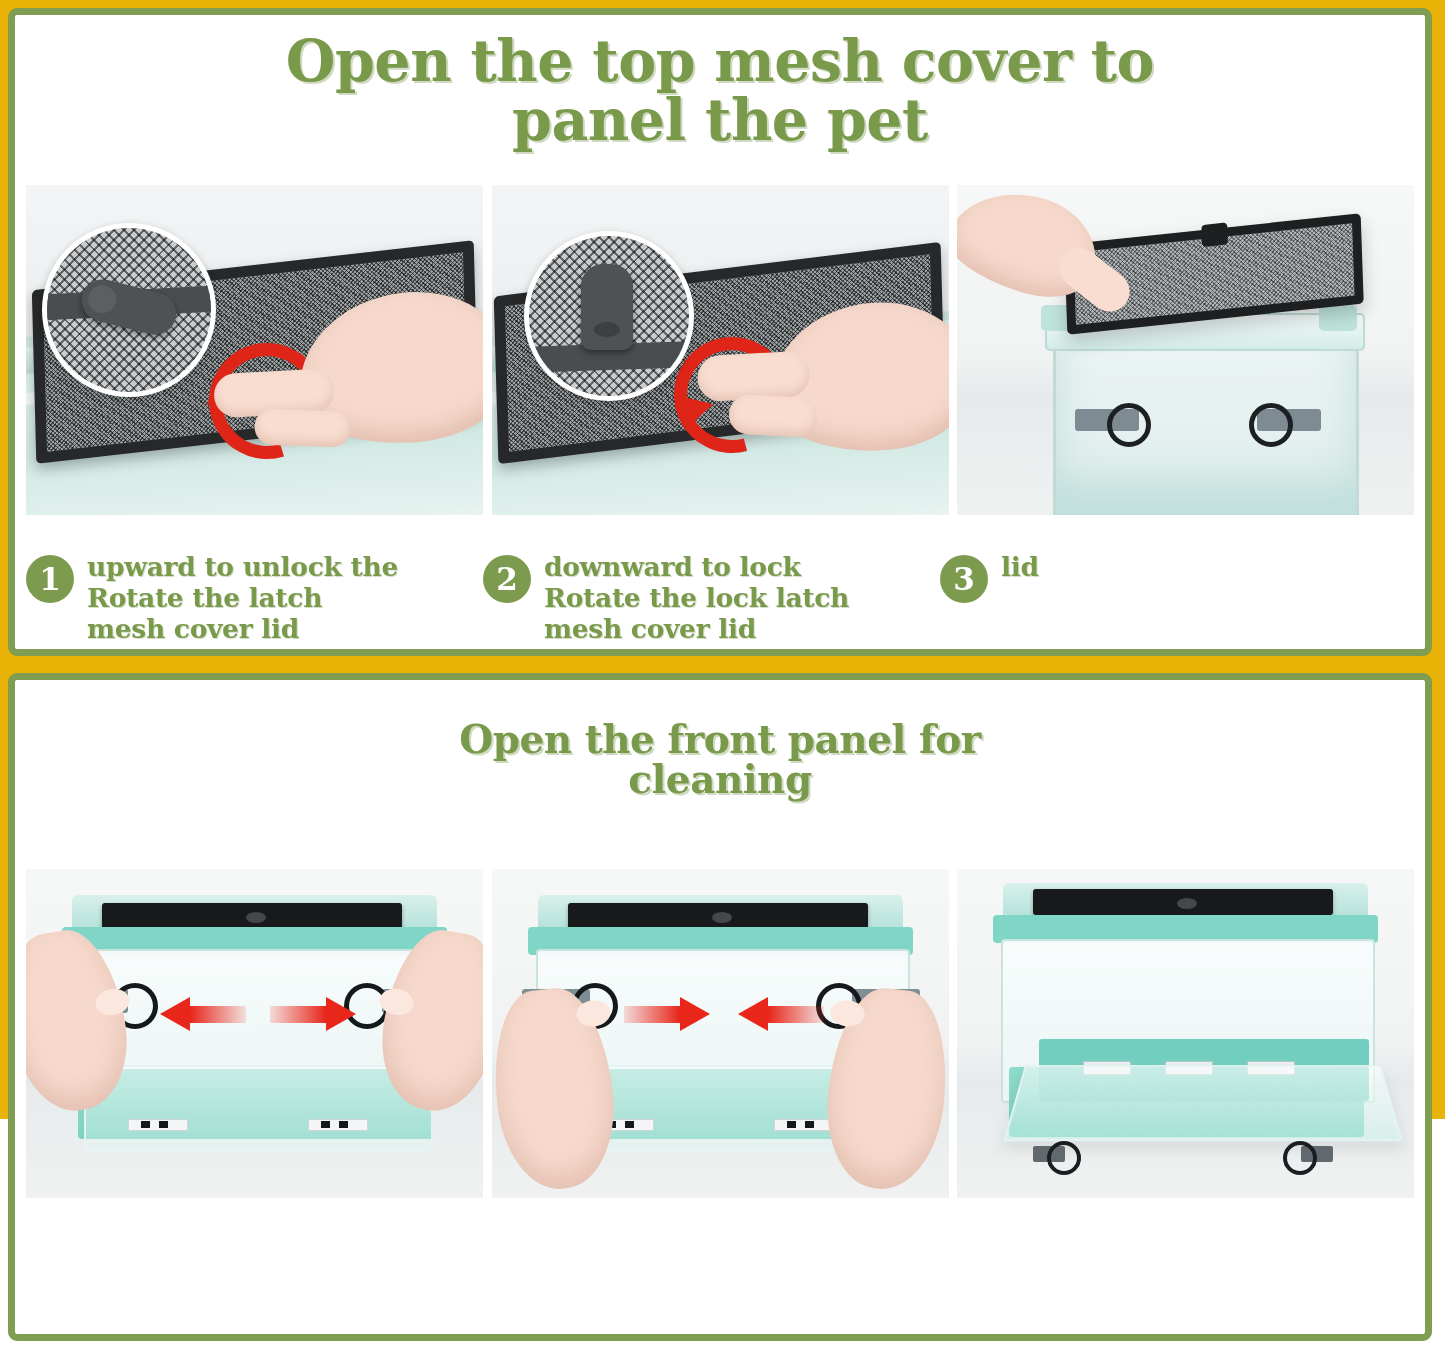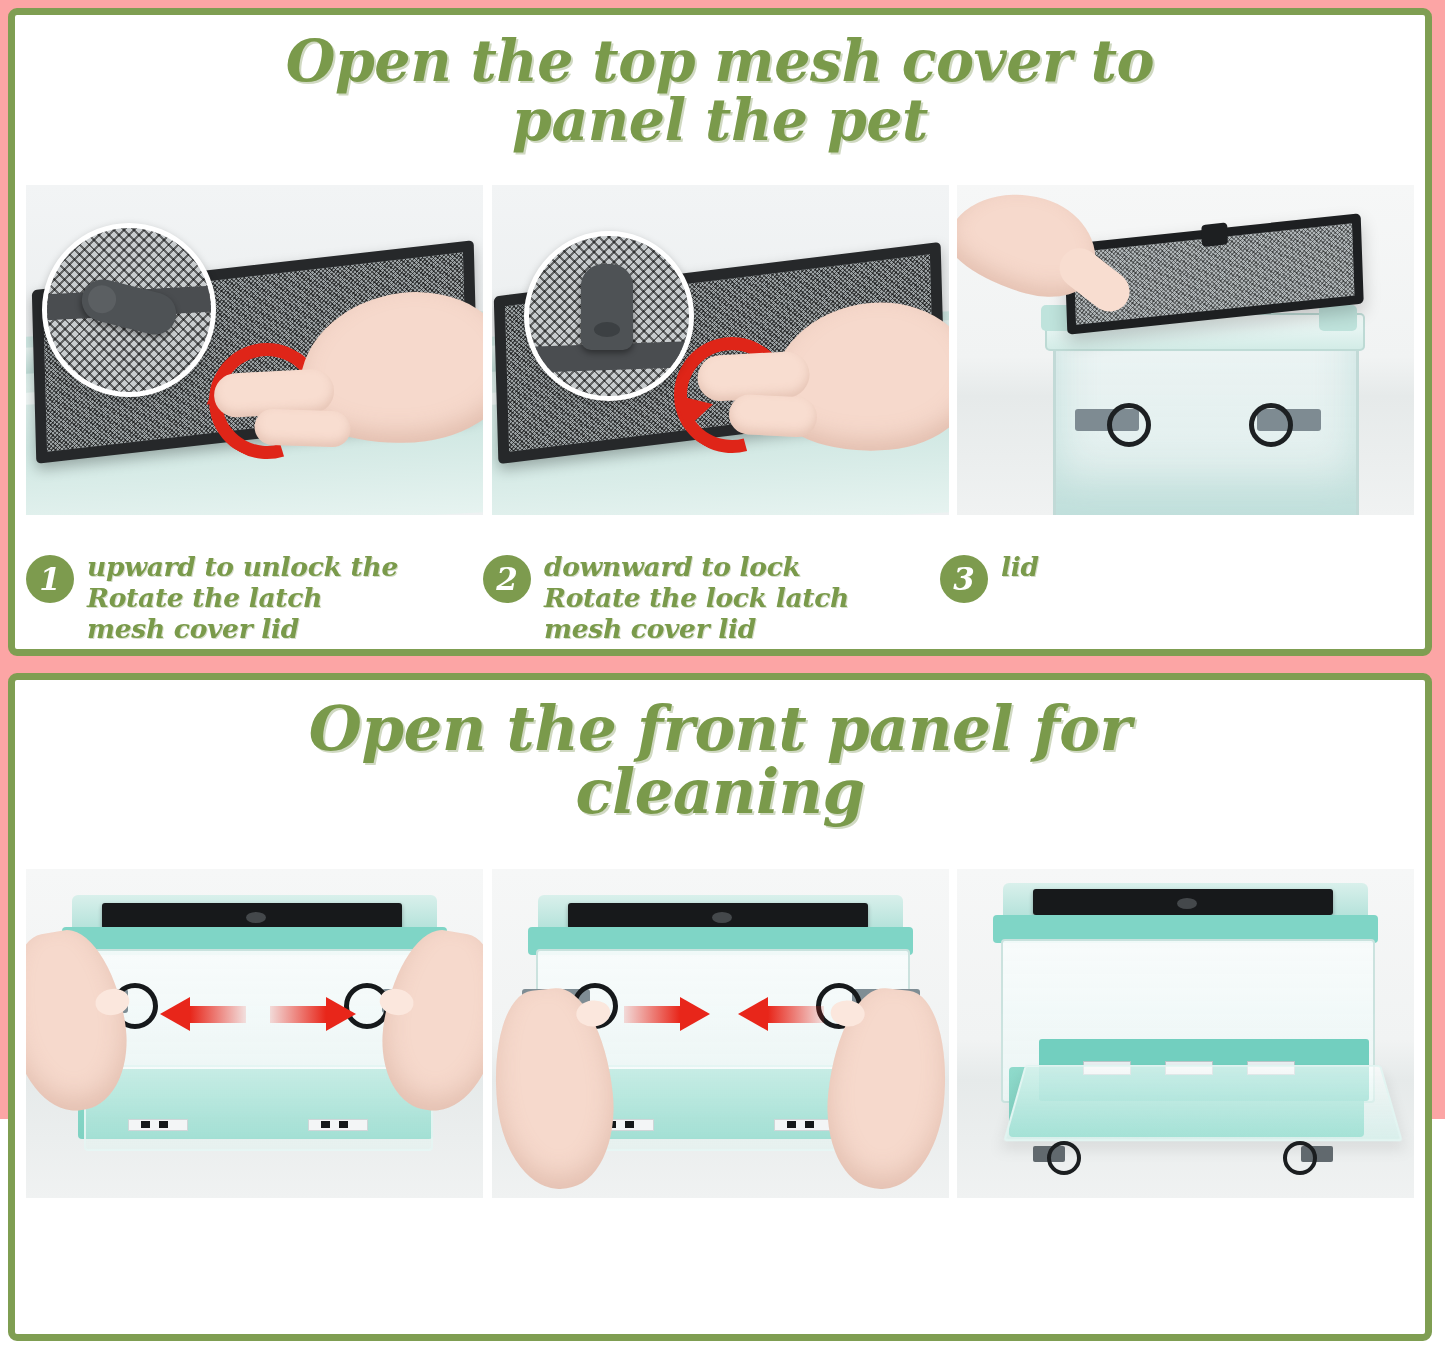--- a/index.html
+++ b/index.html
@@ -1,35 +1,35 @@
 <!DOCTYPE html>
 <html><head>
 <meta charset="utf-8">
 <style>
   html,body{margin:0;padding:0;background:#fff;}
   body{width:1445px;height:1349px;font-family:"DejaVu Serif",serif;overflow:hidden;}
 
-  .page{position:relative;width:1445px;height:1119px;background:#fca5a5;font-style:italic;}
+  .page{position:relative;width:1445px;height:1119px;background:#eab308;}
 
   
   .section{position:absolute;left:8px;width:1424px;border:7px solid #7f9e52;border-radius:9px;box-sizing:border-box;background:#fff;}
   #section-top{top:8px;height:648px;}
   #section-bottom{top:673px;height:668px;}
 
   
   .heading{
     text-align:center;color:#7a9a4b;
     font-family:"DejaVu Serif",serif;
     font-weight:700;letter-spacing:-.5px;
     line-height:1.03;
     text-shadow:2px 2px 0 rgba(150,170,120,.45);
     -webkit-font-smoothing:antialiased;
   }
   #heading-top{font-size:57px;padding-top:17px;}
-  #heading-bottom{font-size:61px;padding-top:18px;}
+  #heading-bottom{font-size:39px;padding-top:39px;}
   .heading .ln{display:block;}
 
   
   .photo-row{position:absolute;left:0;width:100%;display:flex;justify-content:space-between;padding:0 11px;box-sizing:border-box;}
   #photo-row-top{top:170px;}
   #photo-row-bottom{top:189px;}
   .photo{position:relative;width:457px;height:330px;overflow:hidden;background:#eef1f2;}
   #photo-row-bottom .photo{height:329px;}
 
   

